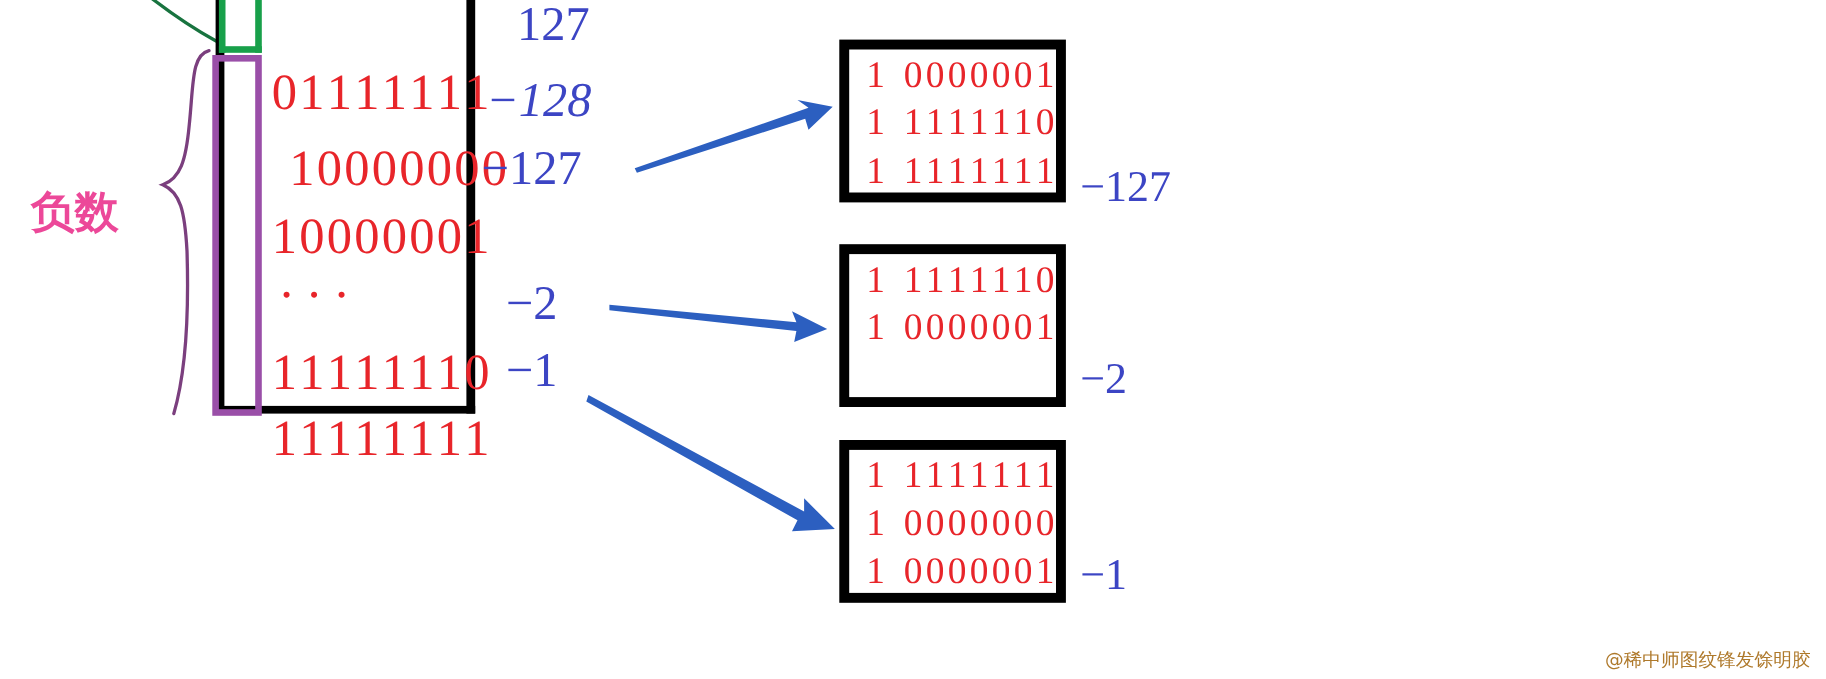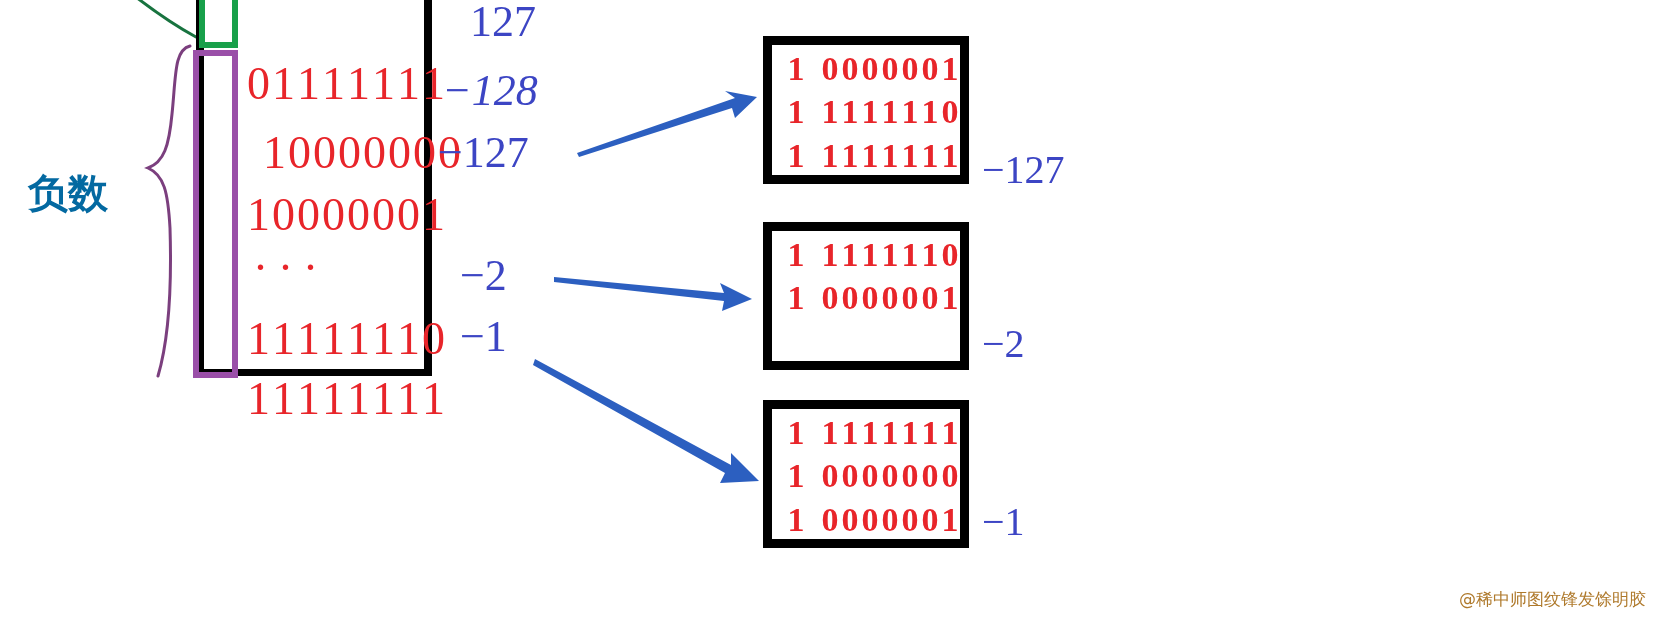--- a/index.html
+++ b/index.html
@@ -51,21 +51,21 @@
   }
 
   
   #green-curve{position:absolute;left:130px;top:-10px;width:110px;height:70px;}
   
   #purple-brace{position:absolute;left:118px;top:42px;width:80px;height:340px;}
 
   
   #neg-label{
     position:absolute;left:28px;top:168px;
-    color:#0369a1;font-size:40px;line-height:50px;
+    color:#ec4899;font-size:40px;line-height:50px;
     font-family:"DejaVu Sans", sans-serif;
     font-weight:600;
     white-space:nowrap;
   }
 
   
   .dec{
     position:absolute;
     color:#3c45c4;
     font-size:44px;
@@ -82,21 +82,20 @@
     background:#ffffff;
   }
   .rline{
     position:absolute;
     left:14px;
     color:#e8252a;
     font-size:34px;
     line-height:46px;
     white-space:pre;
     font-family:"Liberation Serif", serif;
-    font-weight:bold;
   }
   .rline span.d{display:inline-block;width:20px;text-align:center;}
   .rline span.gap{display:inline-block;width:14px;}
   .rlabel{
     position:absolute;
     color:#3c45c4;
     font-size:40px;
     line-height:48px;
     white-space:nowrap;
     font-family:"Liberation Serif", serif;

